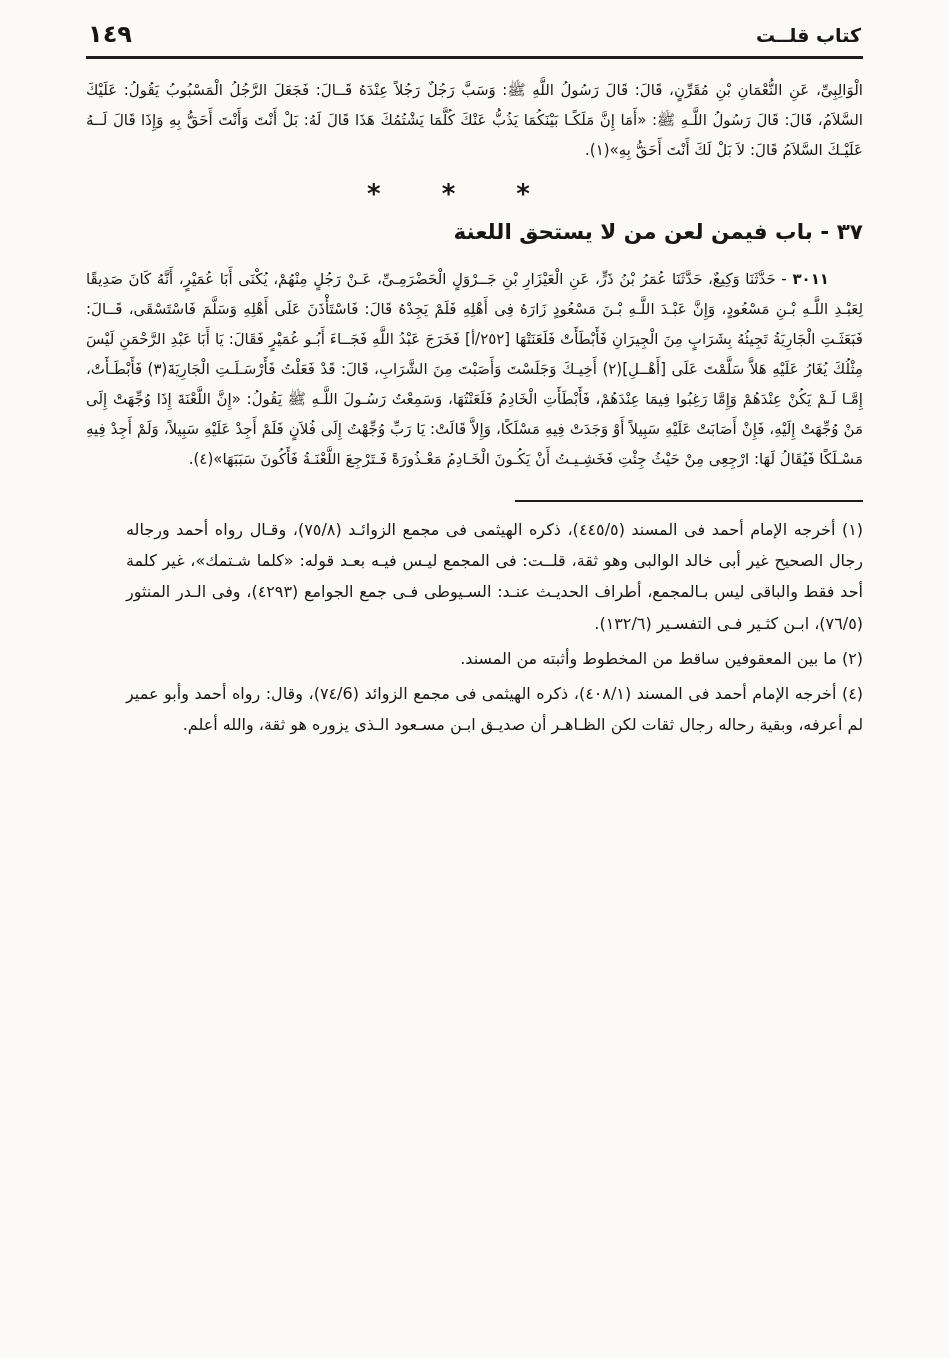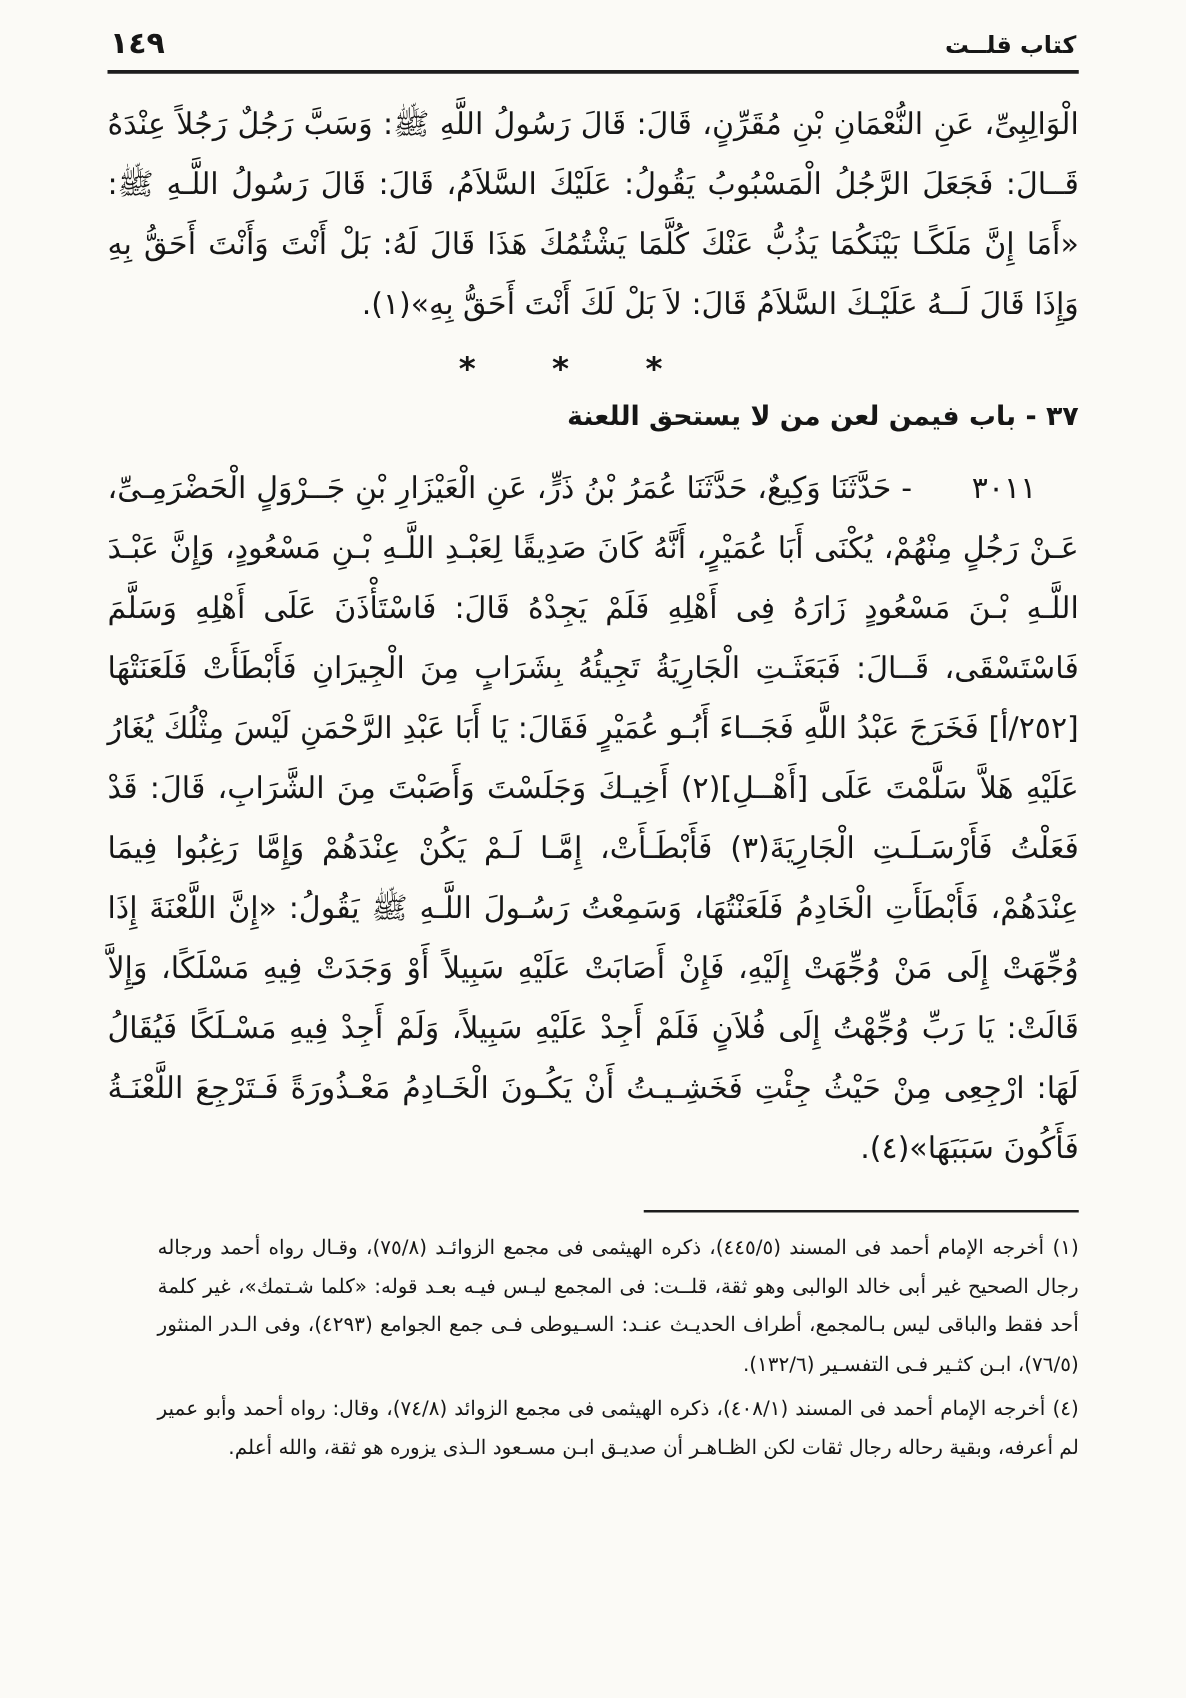--- a/index.html
+++ b/index.html
@@ -26,27 +26,27 @@
     padding: 4px 2px 8px 2px;
   }
   .book-title { font-size: 19px; }
   .page-number { font-size: 24px; letter-spacing: 2px; }
   .header-rule {
     border: 0;
     border-top: 3px solid #1d1d1d;
     margin: 0 0 16px 0;
   }
   .body-text {
-    font-size: 24px;
+    font-size: 15px;
     line-height: 2.0;
     text-align: justify;
     margin: 0 0 8px 0;
   }
   .hadith-paragraph { text-indent: 34px; margin-top: 10px; }
-  .hadith-number { font-weight: normal; margin-left: 40px; }
+  .hadith-number { font-weight: bold; }
   .stars-divider {
     text-align: center;
     font-size: 26px;
     font-weight: bold;
     letter-spacing: 26px;
     padding-right: 26px; 
     margin: 14px 0 4px 0;
     direction: ltr;
   }
   .chapter-heading {
@@ -101,22 +101,26 @@
 
   <footer class="footnotes-section">
 
     <hr class="footnote-rule">
 
     <p class="footnote">
       <span class="fn-marker">(١)</span>
       <span>أخرجه الإمام أحمد فى المسند (٤٤٥/٥)، ذكره الهيثمى فى مجمع الزوائـد (٧٥/٨)، وقـال رواه أحمد ورجاله رجال الصحيح غير أبى خالد الوالبى وهو ثقة، قلــت: فى المجمع ليـس فيـه بعـد قوله: «كلما شـتمك»، غير كلمة أحد فقط والباقى ليس بـالمجمع، أطراف الحديـث عنـد: السـيوطى فـى جمع الجوامع (٤٢٩٣)، وفى الـدر المنثور (٧٦/٥)، ابـن كثـير فـى التفسـير (١٣٢/٦).</span>
     </p>
 
+    <p class="footnote">
+      <span class="fn-marker">(٢)</span>
+      <span>ما بين المعقوفين ساقط من المخطوط وأثبته من المسند.</span>
+    </p>
 
 
     <p class="footnote">
       <span class="fn-marker">(٤)</span>
-      <span>أخرجه الإمام أحمد فى المسند (٤٠٨/١)، ذكره الهيثمى فى مجمع الزوائد (٧٤/٨)، وقال: رواه أحمد وأبو عمير لم أعرفه، وبقية رحاله رجال ثقات لكن الظـاهـر أن صديـق ابـن مسـعود الـذى يزوره هو ثقة، والله أعلم.</span>
+      <span>أخرجه الإمام أحمد فى المسند (٤٠٨/١)، ذكره الهيثمى فى مجمع الزوائد (٧٤/6)، وقال: رواه أحمد وأبو عمير لم أعرفه، وبقية رحاله رجال ثقات لكن الظـاهـر أن صديـق ابـن مسـعود الـذى يزوره هو ثقة، والله أعلم.</span>
     </p>
 
   </footer>
 
 </div>
 
 </body></html>

